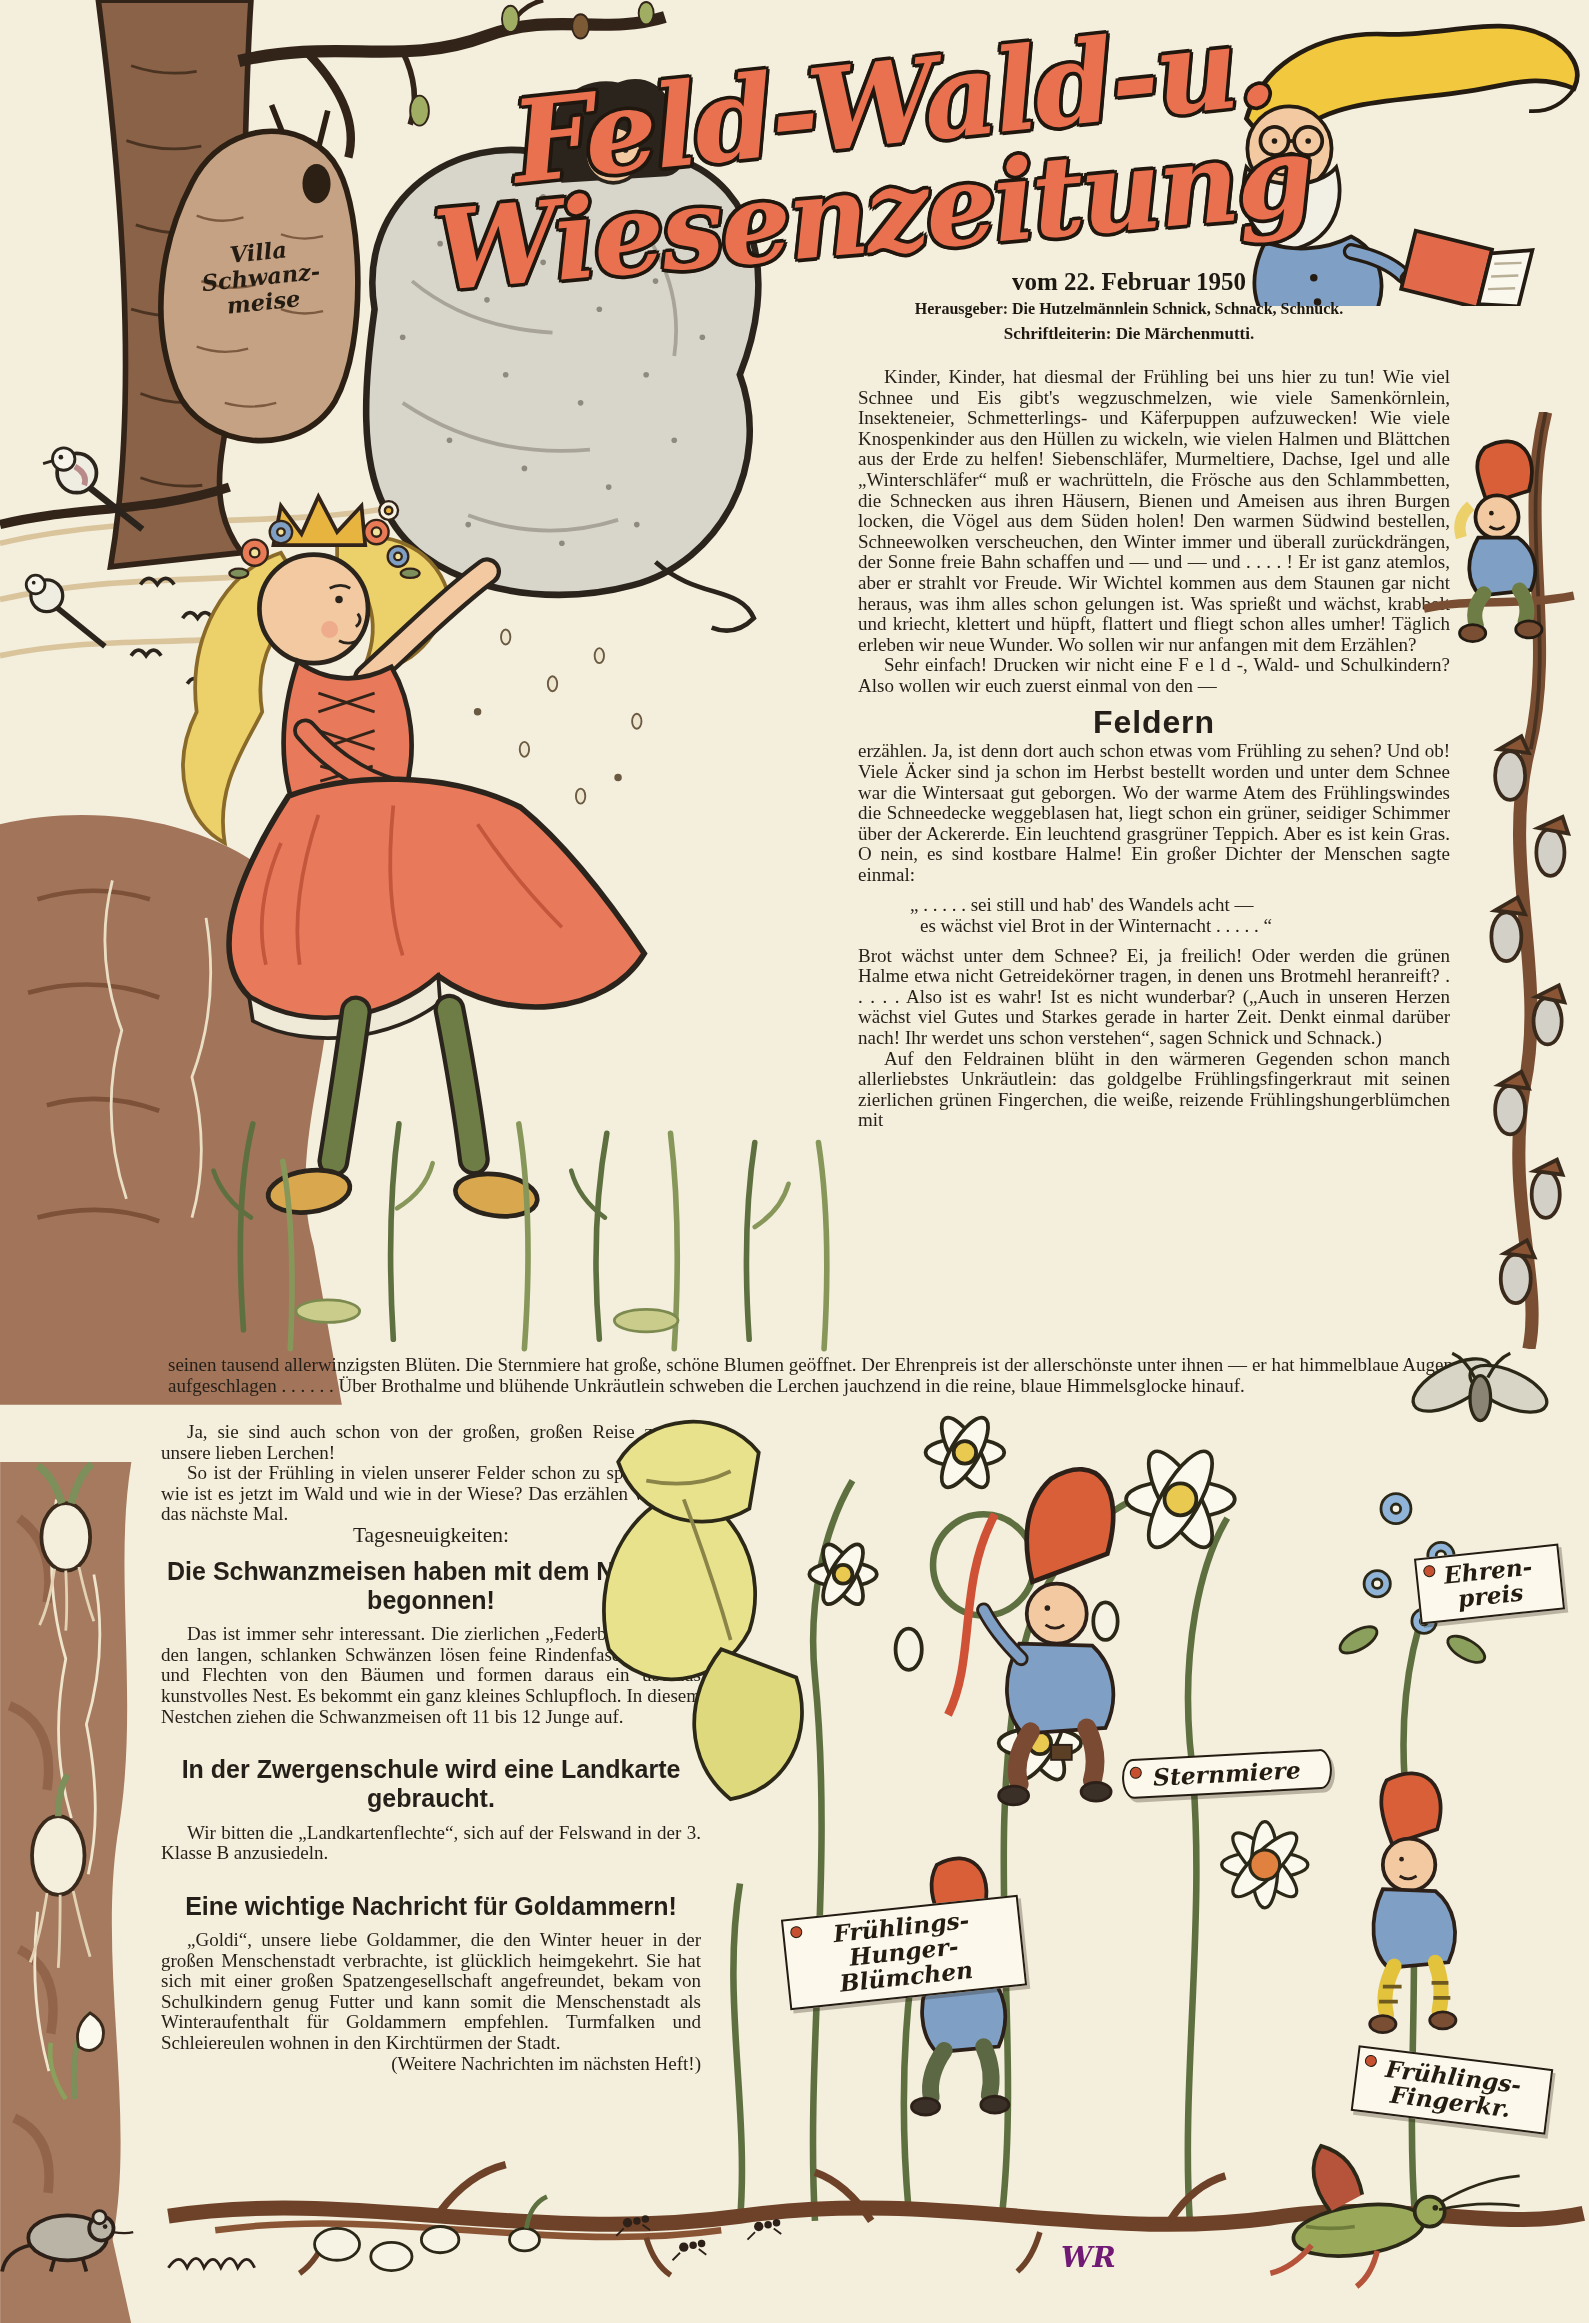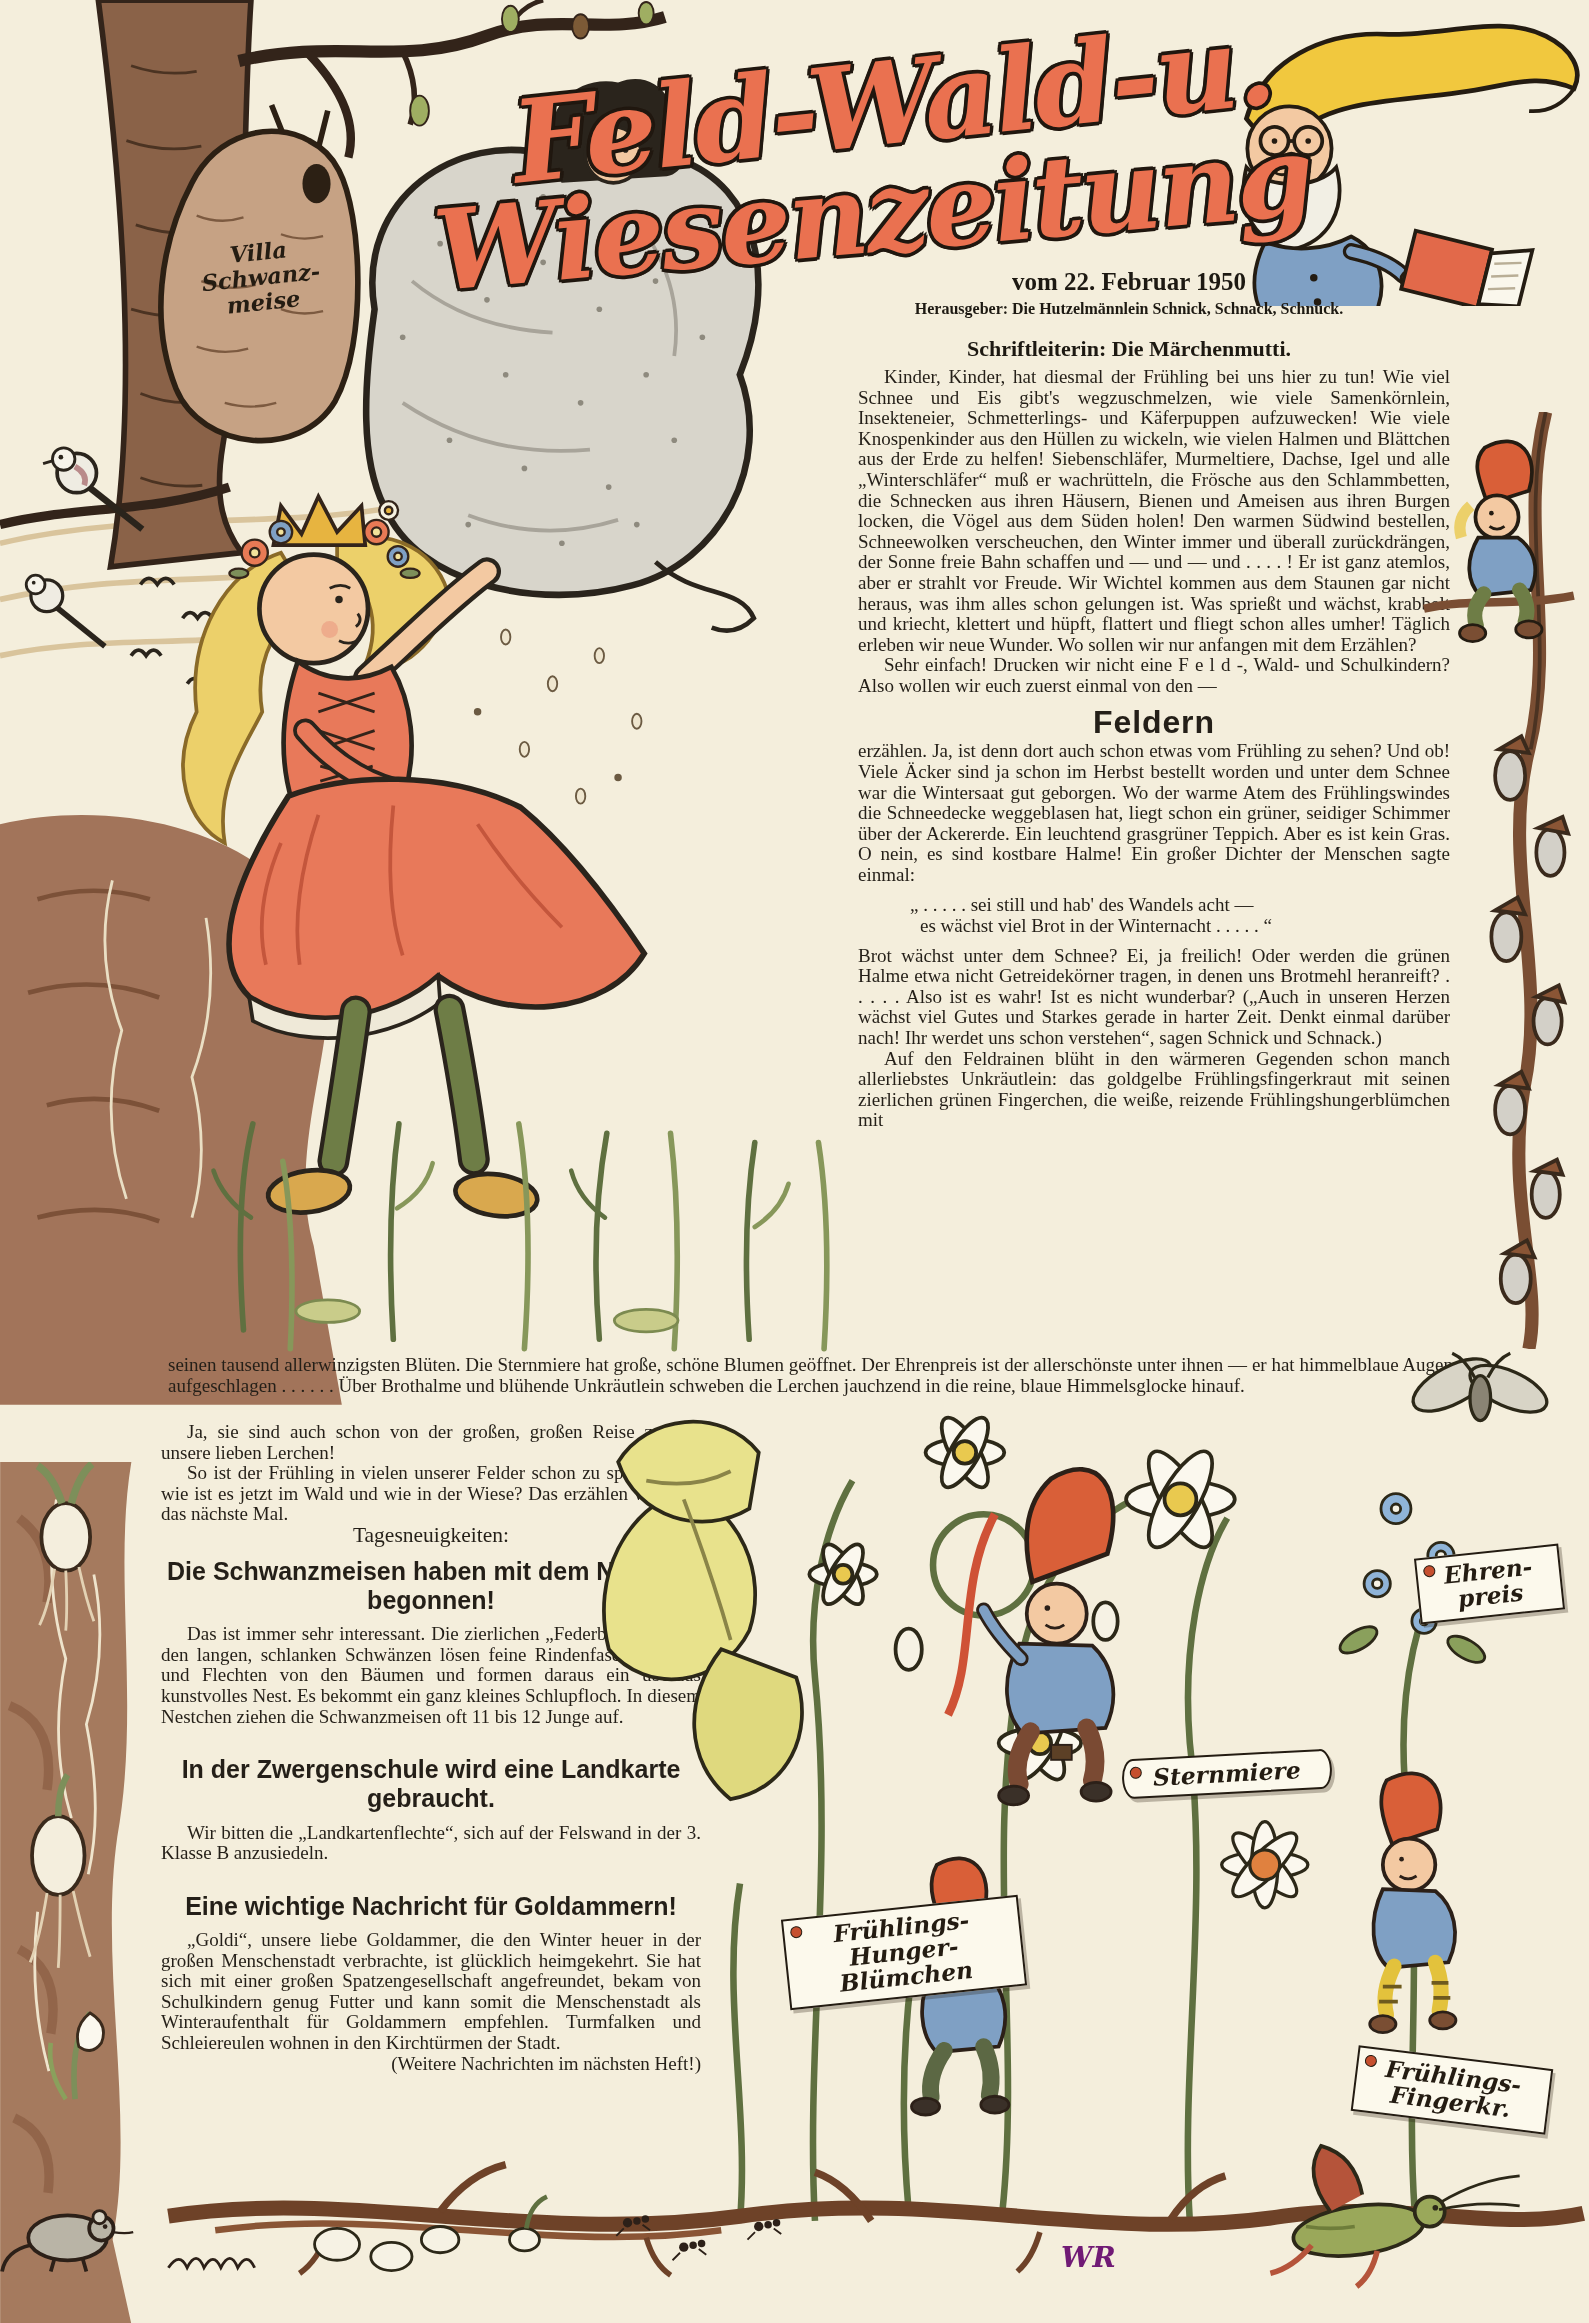--- a/index.html
+++ b/index.html
@@ -11,21 +11,21 @@
   .title-line{position:absolute;font-family:"DejaVu Serif",serif;font-style:italic;font-weight:bold;
     color:#ea7150;letter-spacing:-2.8px;white-space:nowrap;
     text-shadow:2.8px 2.8px 0 #20170f,-2.8px 2.8px 0 #20170f,2.8px -2.8px 0 #20170f,-2.8px -2.8px 0 #20170f,
                 0 3.7px 0 #20170f,0 -3.7px 0 #20170f,3.7px 0 0 #20170f,-3.7px 0 0 #20170f;}
   .title1{left:511px;top:36px;font-size:114px;transform:rotate(-6deg);}
   .title2{left:433px;top:148px;font-size:111px;transform:rotate(-5deg);}
   .masthead-info{position:absolute;left:848px;top:268px;width:562px;text-align:center;
     font-weight:bold;color:#1d1912;}
   .masthead-info .d1{font-size:25px;}
   .masthead-info .d2{font-size:16px;margin-top:3.7px;}
-  .masthead-info .d3{font-size:22px;margin-top:18px;}
+  .masthead-info .d3{font-size:17px;margin-top:6px;}
   
   .bodytxt{font-size:19px;line-height:20.6px;text-align:justify;}
   .bodytxt p{margin:0;}
   .bodytxt p.ind{text-indent:26px;}
   .col-right{left:858px;top:367px;width:592px;}
   .col-left{left:161px;top:1422px;width:540px;}
   .wide-par{left:168px;top:1355px;width:1285px;}
   .sect-head{font-family:"Liberation Sans",sans-serif;font-weight:bold;text-align:center;
     font-size:32px;margin:15px 0 9.4px 0;letter-spacing:0.9px;}
   .poem{margin:9.4px 0 9.4px 52px;text-align:left;}

